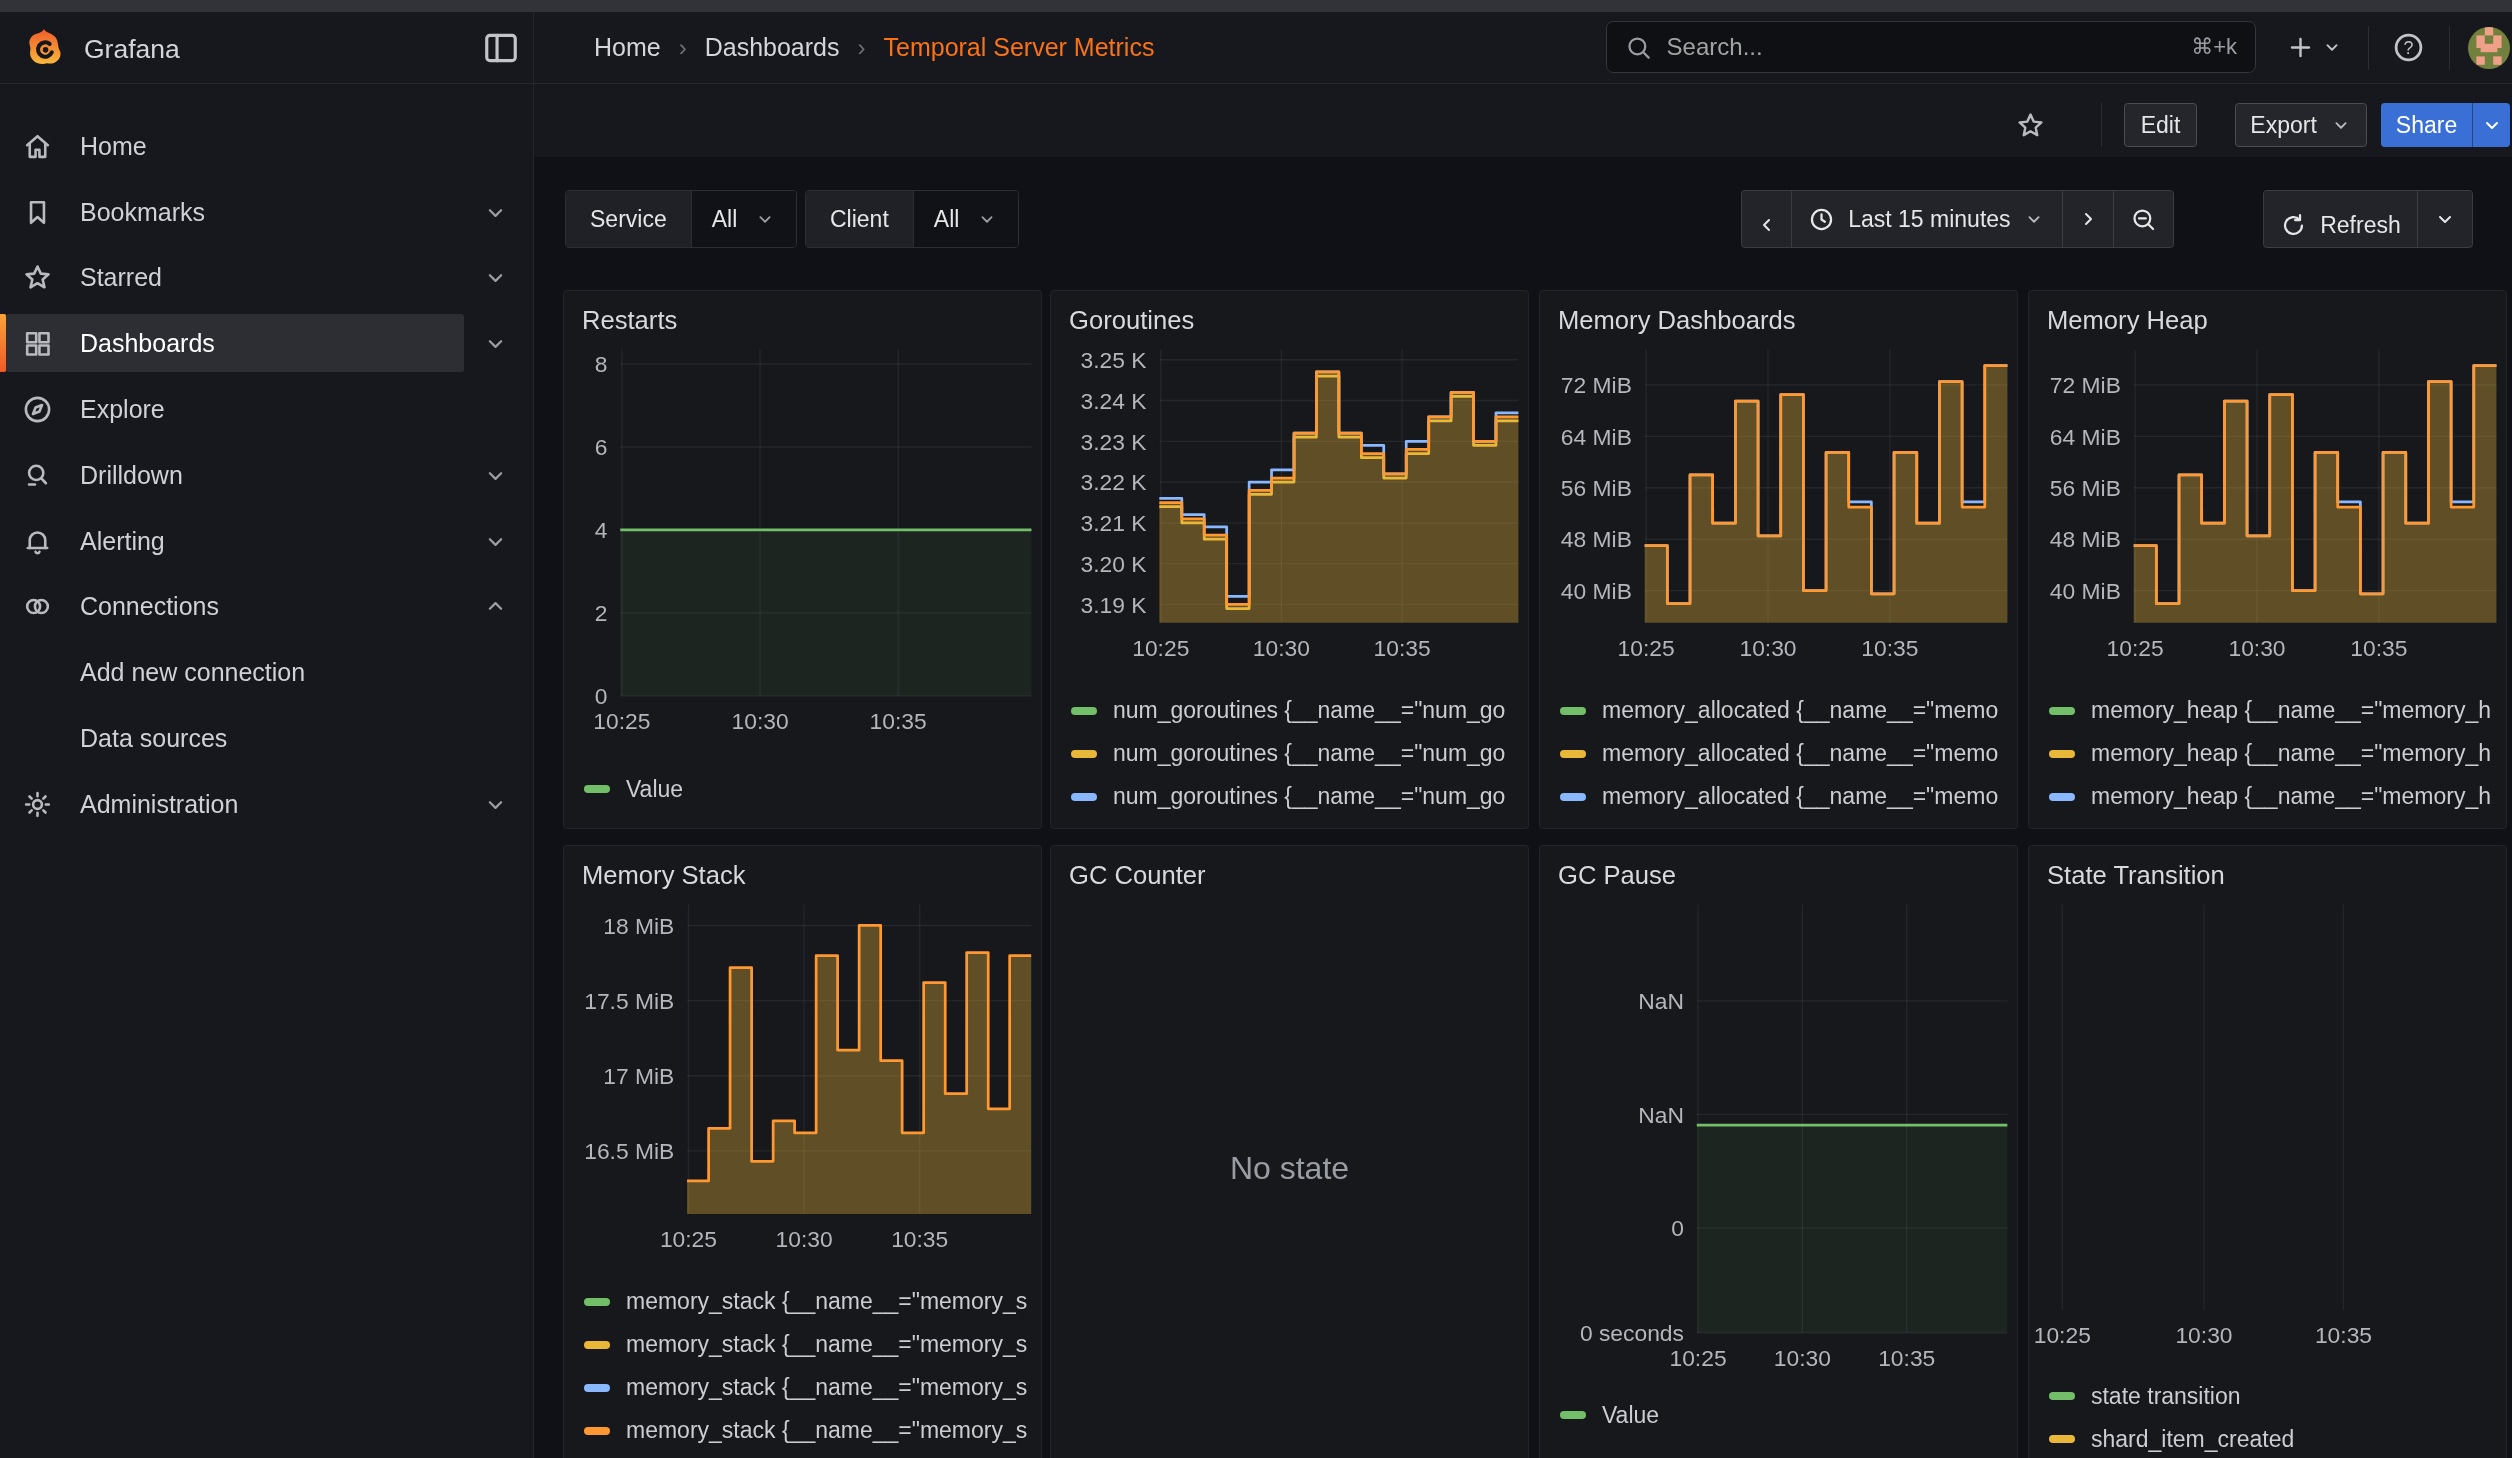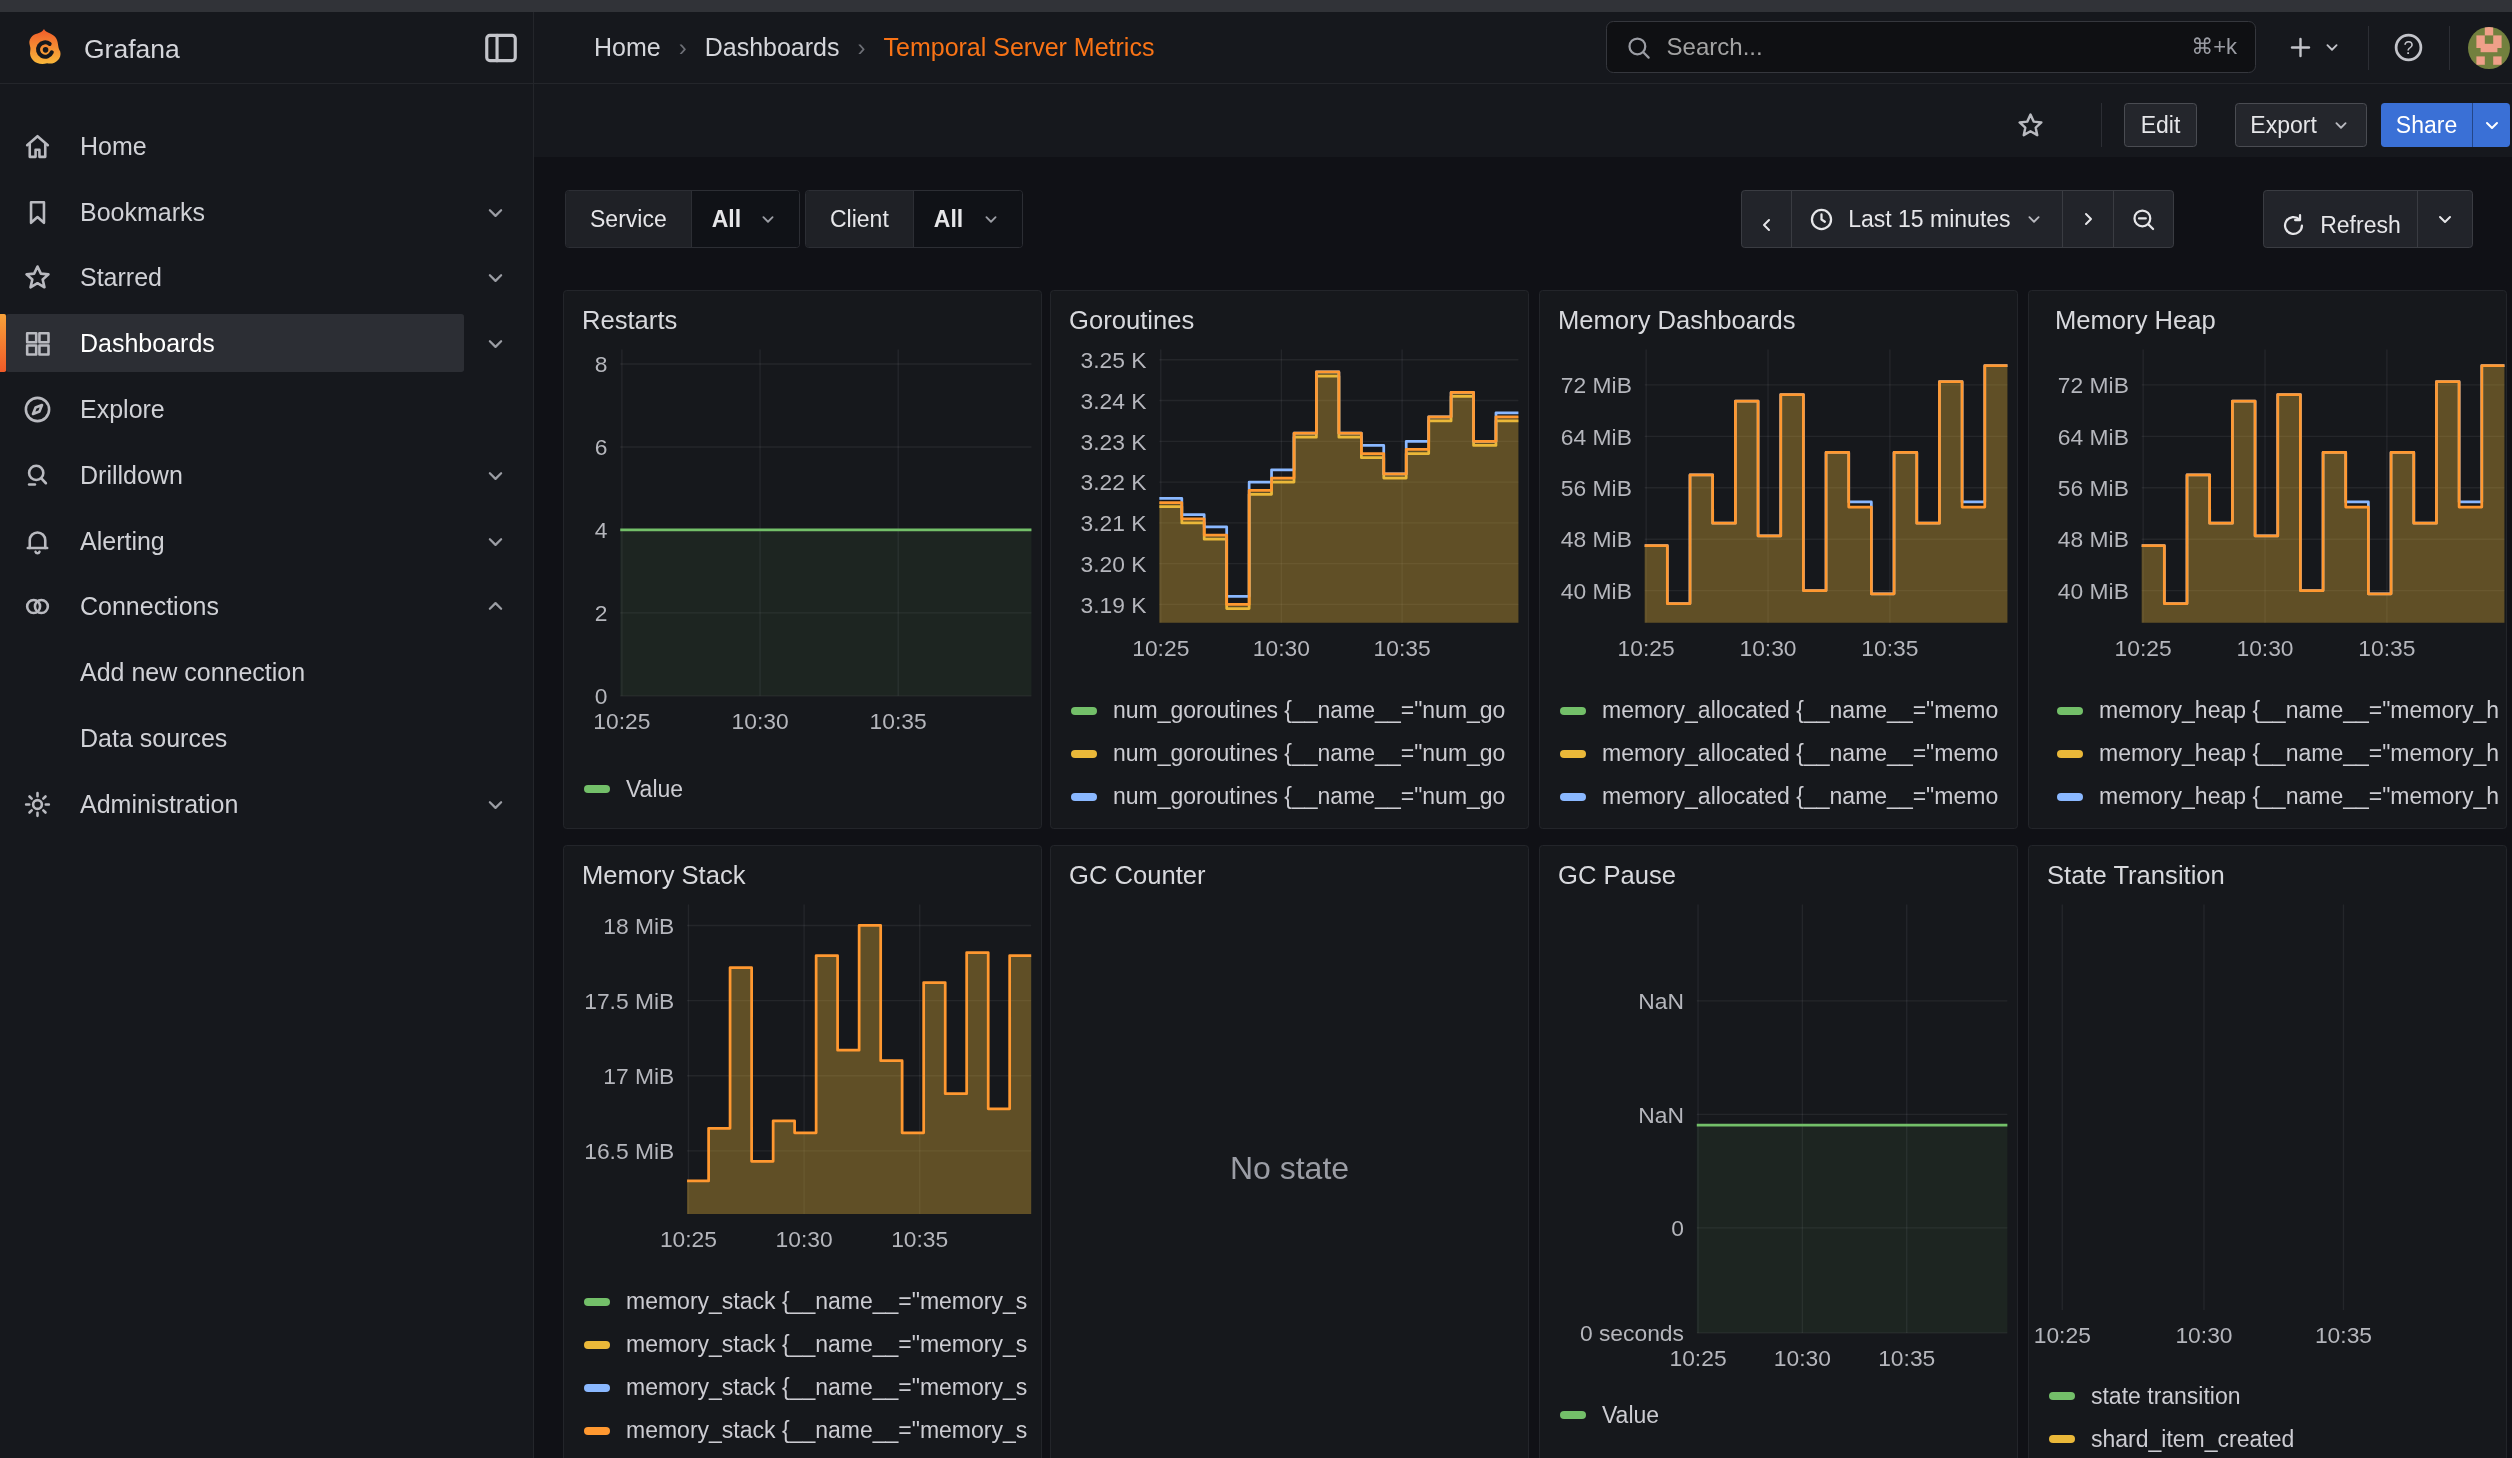--- a/index.html
+++ b/index.html
@@ -43,21 +43,21 @@
   .nav-item.selected .hl { display:block; }
   .nav-item .nicon { position:absolute; left:22px; width:31px; height:31px; color:#b9bac0; display:flex; align-items:center; justify-content:center; }
   .nav-item .nlabel { position:absolute; left:80px; font-size:25px; color:#d0d1d6; white-space:nowrap; }
   .nav-item.selected .nlabel { color:#ffffff; font-weight:500; }
   .nav-item .nchev { position:absolute; left:482px; color:#9b9da4; width:27px; height:27px; }
 
   
   .canvas { position:absolute; left:534px; top:157px; width:1979px; height:1301px; background:#101116; }
   .filter { position:absolute; top:33px; height:58px; display:flex; border:0.9px solid #2c2e34; border-radius:3.7px; overflow:hidden; }
   .filter .flabel { background:#1f2126; color:#e6e6e9; font-size:23px; font-weight:500; display:flex; align-items:center; padding:0 24px; }
-  .filter .fvalue { background:#101217; color:#e6e6e9; font-size:23px; font-weight:700; display:flex; align-items:center; gap:16.4px; padding:0 20px; border-left:0.9px solid #2c2e34; }
+  .filter .fvalue { background:#101217; color:#e6e6e9; font-size:23px; font-weight:400; display:flex; align-items:center; gap:16.4px; padding:0 20px; border-left:0.9px solid #2c2e34; }
   .filter .caret { color:#9b9da4; }
 
   .tgroup { position:absolute; top:33px; height:58px; display:flex; border:0.9px solid #3a3c42; border-radius:3.7px; background:#22242a; color:#e6e6e9; }
   .tseg { display:flex; align-items:center; justify-content:center; gap:12.8px; font-size:23px; font-weight:500; border-left:0.9px solid #3a3c42; padding:0 16.4px; }
   .tseg:first-child { border-left:none;margin-top:12px; }
 
   .panel { position:absolute; width:479px; background:#16181c; border:0.9px solid #23252a; border-radius:3.7px; overflow:hidden; }
   .ptitle { padding:14.6px 0 0 18px; font-size:25.6px; font-weight:500; color:#d8d9dd; white-space:nowrap; }
   .pchart { margin-top:9px; margin-left:5.5px; }
   .pchart svg { overflow:visible; display:block; }
@@ -495,21 +495,21 @@
           </div>
           <div class="lrow">
             <span class="lswatch" style="background:#8AB8FF"></span>
             <span class="llabel">memory_allocated {__name__="memo</span>
           </div>
           <div class="lrow">
             <span class="llabel">memory_allocated {__name__="memo</span>
           </div>
         </div>
       </section>
-      <section class="panel" style="left: 1494px; top: 133px; height: 539px; padding-left: 8px;">
+      <section class="panel" style="left: 1494px; top: 133px; height: 539px;">
         <div class="ptitle">Memory Heap</div>
         <div class="pchart">
           <svg viewBox="0 0 510 350" width="466" height="320">
             <line x1="109.588" y1="6" x2="109.588" y2="305" stroke="rgba(204,204,220,0.08)" stroke-width="1.5"></line>
             <line x1="242.98000000000002" y1="6" x2="242.98000000000002" y2="305" stroke="rgba(204,204,220,0.08)" stroke-width="1.5"></line>
             <line x1="376.372" y1="6" x2="376.372" y2="305" stroke="rgba(204,204,220,0.08)" stroke-width="1.5"></line>
             <line x1="108" y1="44.694117647058825" x2="505" y2="44.694117647058825" stroke="rgba(204,204,220,0.08)" stroke-width="1.5"></line>
             <text x="94" y="53.694117647058825" text-anchor="end" font-size="25" fill="#b5b6bc" font-family="Liberation Sans, sans-serif">72 MiB</text>
             <line x1="108" y1="100.97647058823529" x2="505" y2="100.97647058823529" stroke="rgba(204,204,220,0.08)" stroke-width="1.5"></line>
             <text x="94" y="109.97647058823529" text-anchor="end" font-size="25" fill="#b5b6bc" font-family="Liberation Sans, sans-serif">64 MiB</text>

